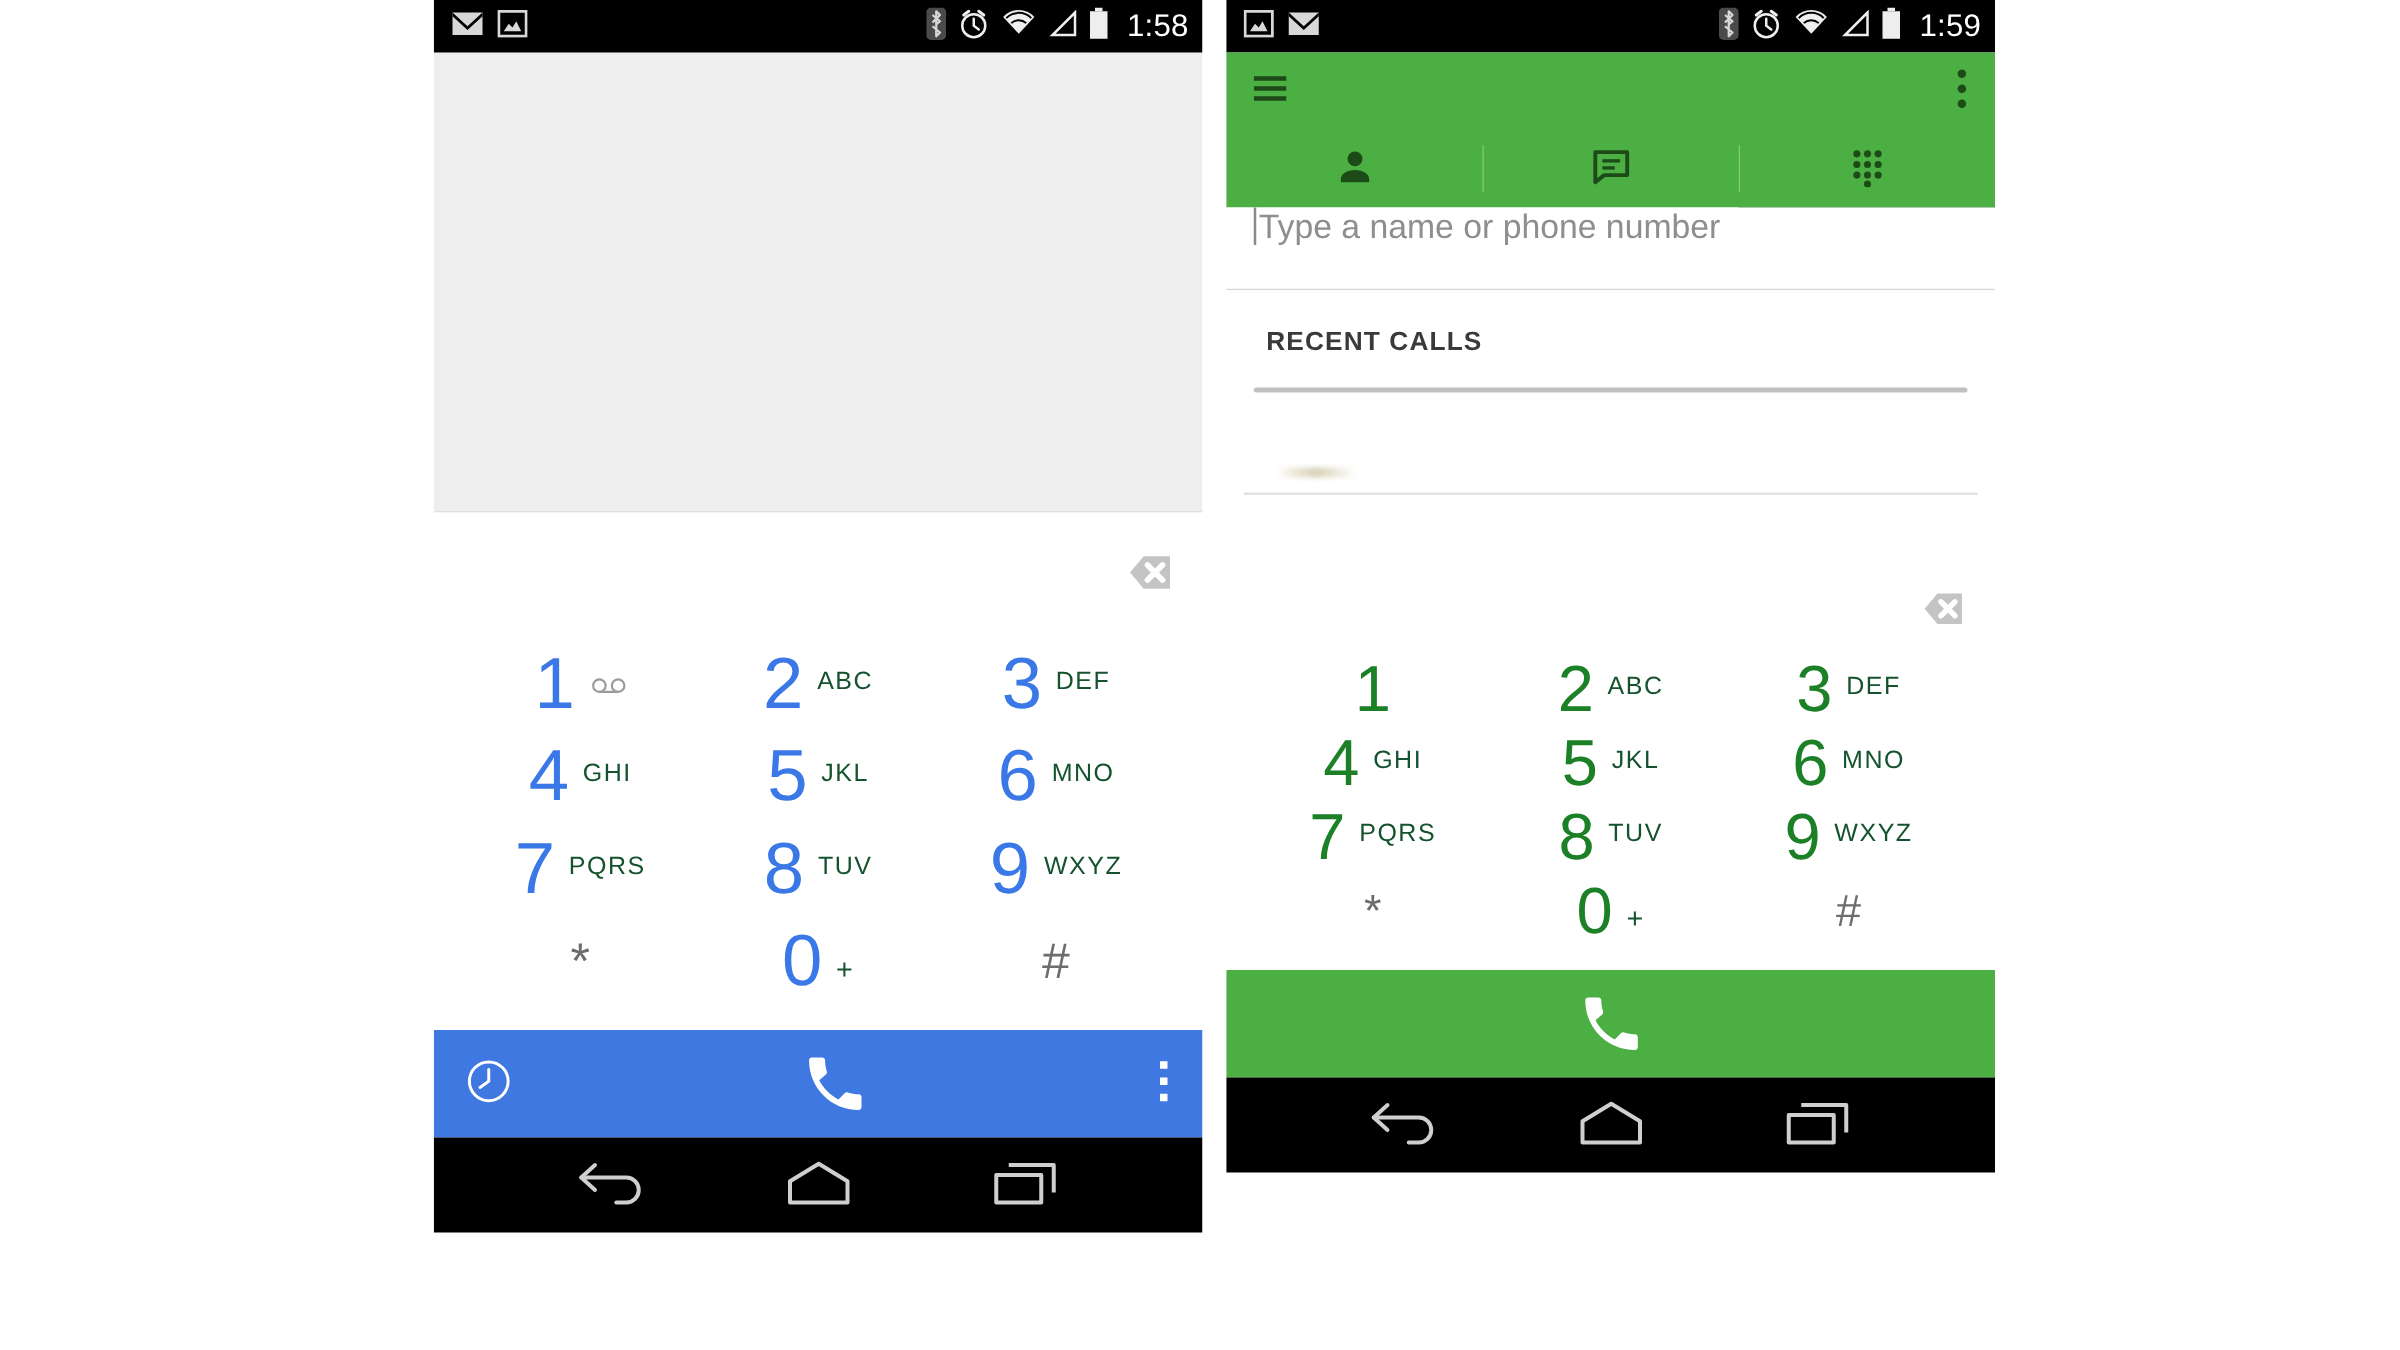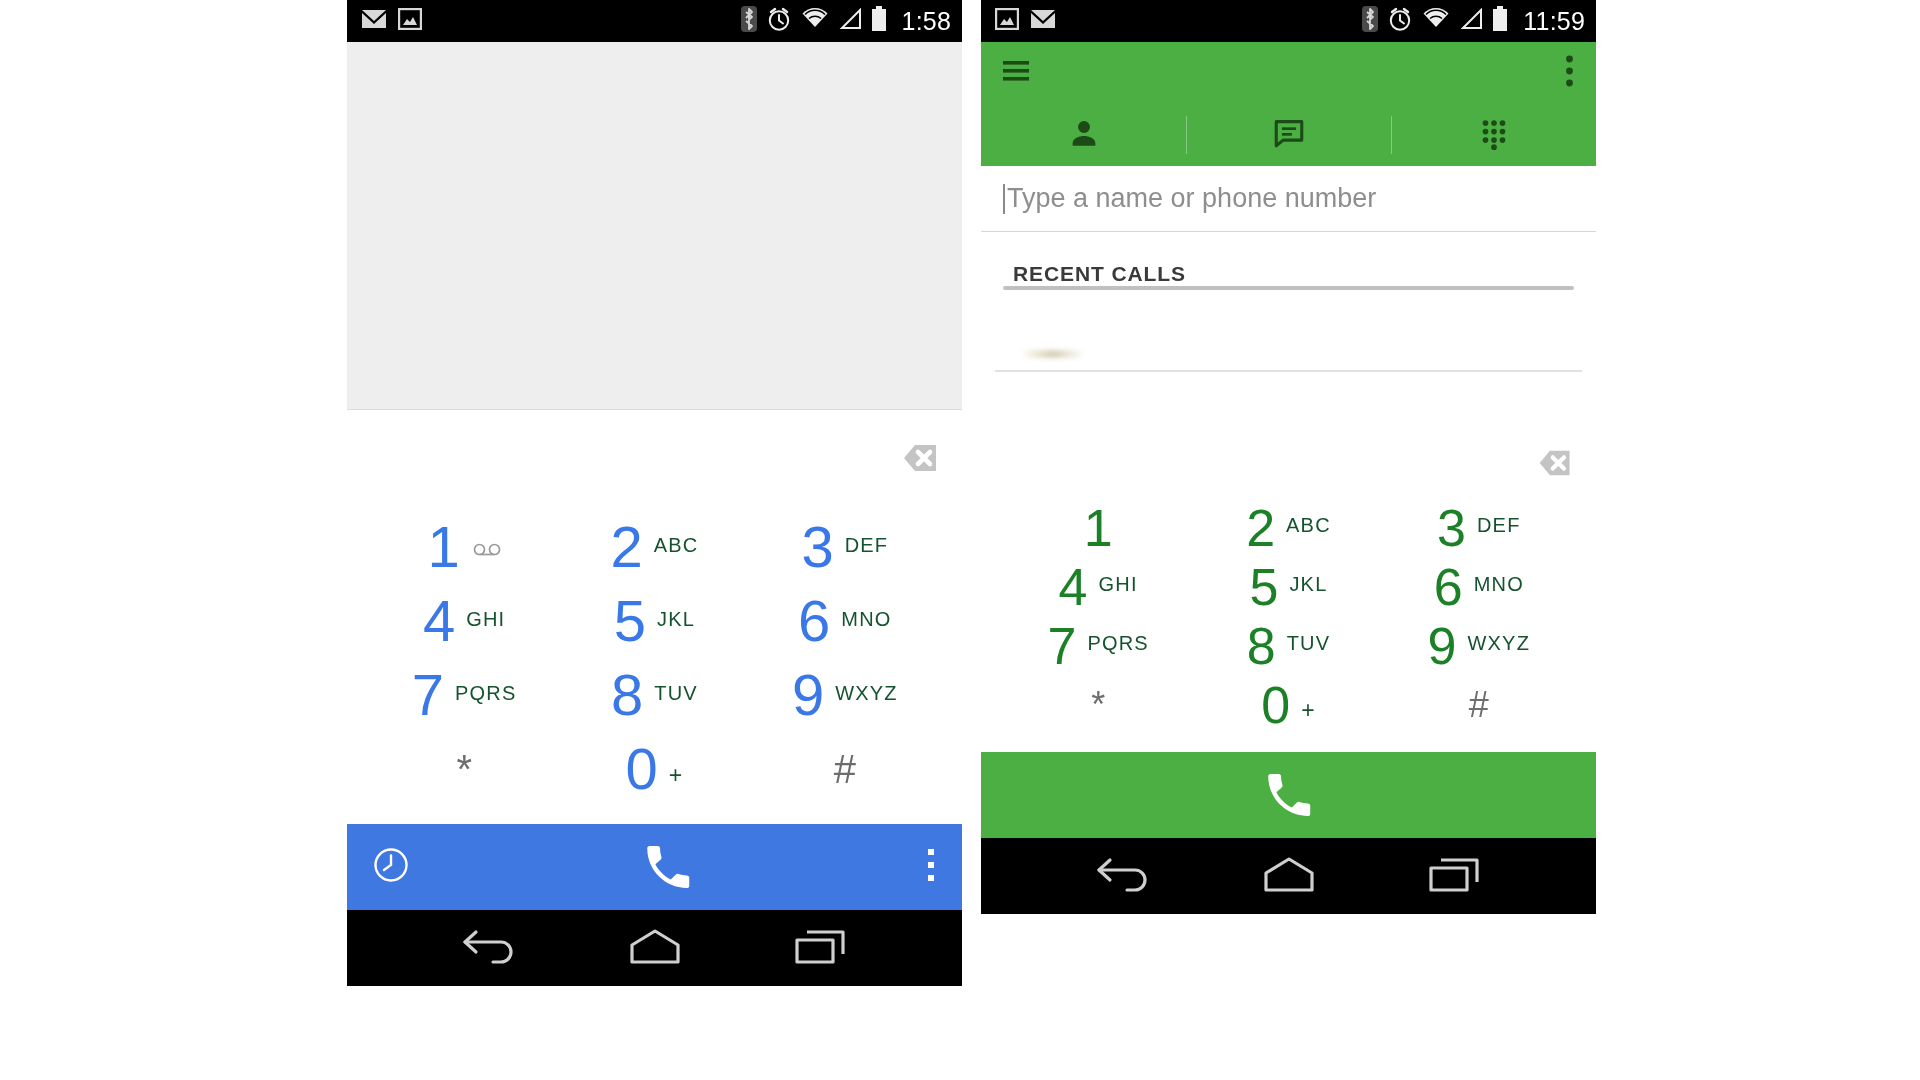--- a/index.html
+++ b/index.html
@@ -69,31 +69,31 @@
   .tabs { display: flex; height: 62px; }
   .tab { flex: 1; display: flex; align-items: center; justify-content: center; position: relative; }
   .tab + .tab::before {
     content: ""; position: absolute; left: 0; top: 12px; bottom: 12px;
     width: 1px; background: rgba(255,255,255,.32);
   }
   .tab-underline { position: absolute; left: 0; right: 0; bottom: -8px; height: 8px; background: #1f5c18; }
 
   
   .searchfield {
-    height: 66px; background: #fff; display: flex; align-items: center;
+    height: 66px; background: #fff; display: flex; align-items: flex-start;
     padding: 0 22px; border-bottom: 1px solid #d7d7d7; position: relative;
   }
   .caret { width: 2px; height: 30px; background: #8a8a8a; margin-right: 2px; }
   .search-ph { font-size: 27px; color: #8e8e8e; font-weight: 300; }
 
   
   .recent-wrap { background: #fff; padding: 30px 22px 0 22px; }
   .recent-title {
     font-size: 21px; font-weight: bold; color: #3a3a3a;
-    letter-spacing: .9px; padding-left: 10px; padding-bottom: 0;
+    letter-spacing: .9px; padding-left: 10px; padding-bottom: 24px;
   }
   .recent-rule { height: 4px; background: #c0c0c0; border-radius: 2px; }
   .recent-body { height: 90px; background: #fff; }
   .ghost-row { height: 28px; position: relative; }
   .ghost-blob {
     position: absolute; left: 40px; top: 8px; width: 64px; height: 8px;
     background: linear-gradient(90deg,#ffffff,#e8e2cf,#cfc8ab,#e8e4d4,#ffffff);
     filter: blur(2px); opacity: .85;
   }
   .ghost-rule { height: 2px; background: #e2e2e2; margin: 0 14px; }
@@ -333,21 +333,21 @@
           <svg width="24" height="22" viewBox="0 0 24 22">
               <path d="M22 2 L22 20 L4 20 Z" fill="none" stroke="#eee" stroke-width="2"></path>
             </svg>
         </span>
         <span class="sb-ic">
           <svg width="16" height="26" viewBox="0 0 16 26">
               <rect x="5" y="0" width="6" height="3" fill="#eee"></rect>
               <rect x="1" y="3" width="14" height="22" fill="#eee"></rect>
             </svg>
         </span>
-        <span class="sb-time">11:59</span>
+        <span class="sb-time">1:59</span>
       </div>
     </div>
 
     <div class="appbar">
       <div class="appbar-top">
         <span>
           <svg width="30" height="24" viewBox="0 0 30 24">
               <rect x="0" y="2" width="26" height="3.6" fill="#1d4b18"></rect>
               <rect x="0" y="10" width="26" height="3.6" fill="#1d4b18"></rect>
               <rect x="0" y="18" width="26" height="3.6" fill="#1d4b18"></rect>

